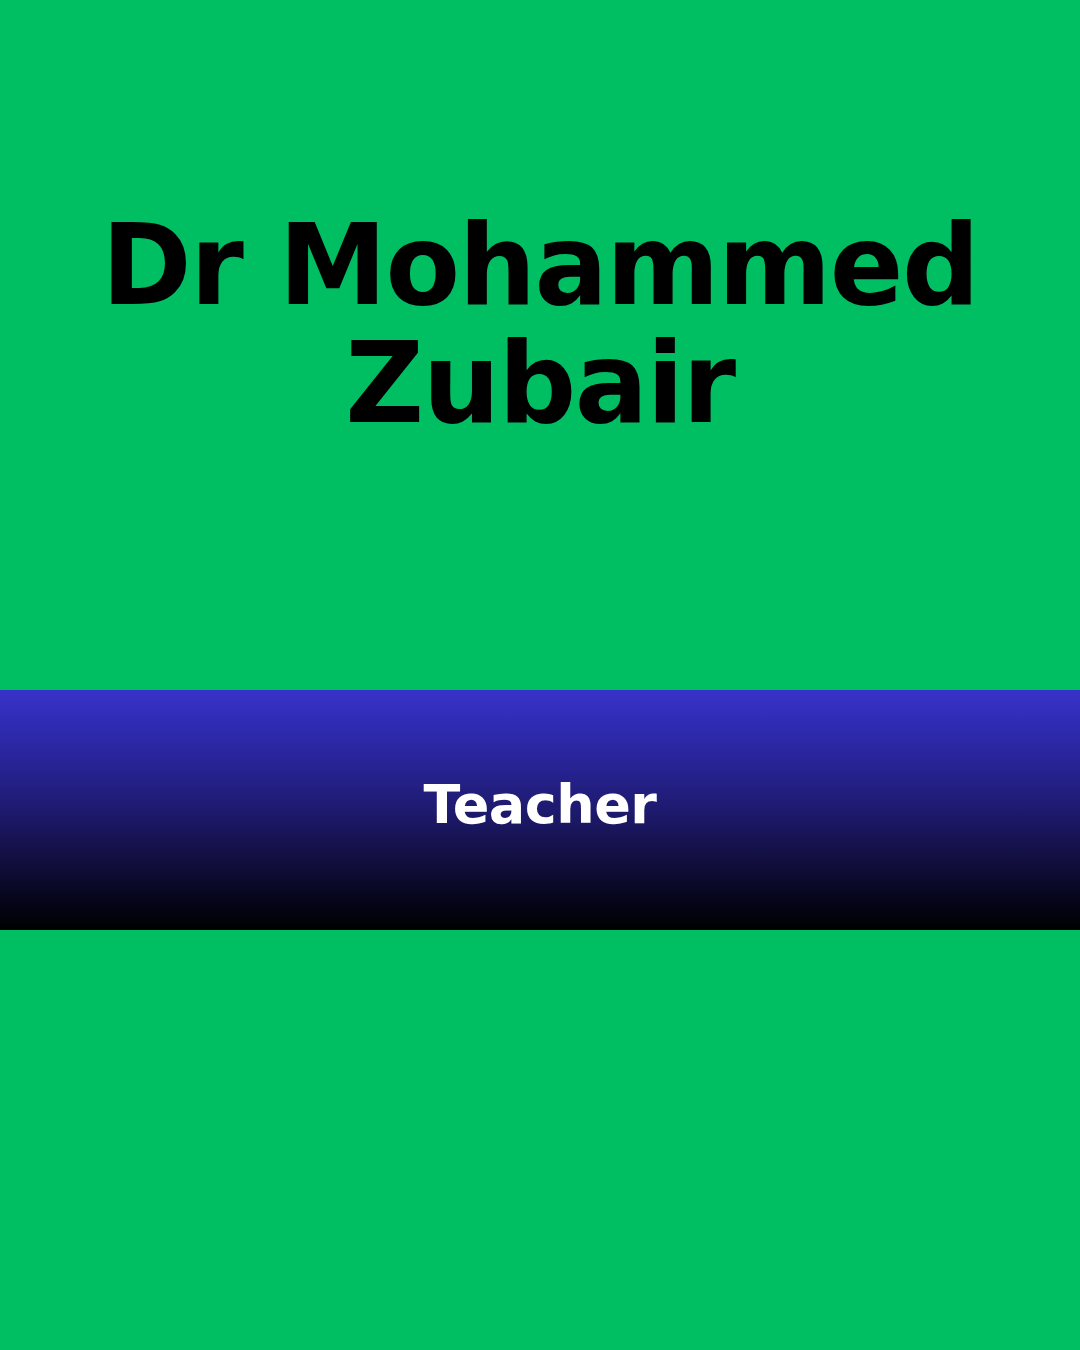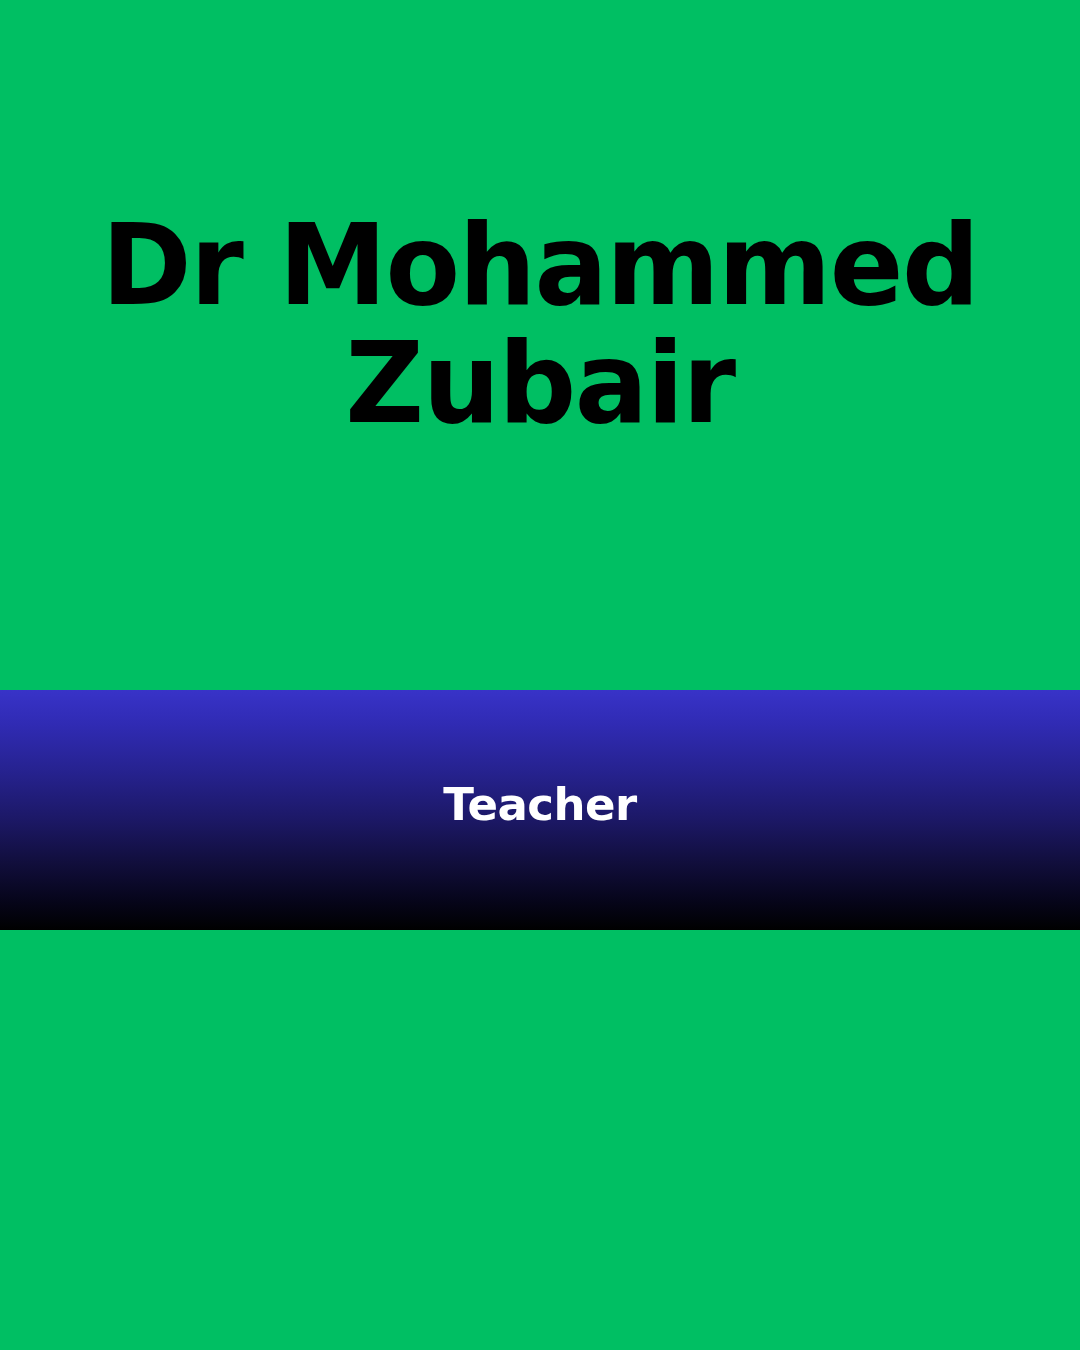--- a/index.html
+++ b/index.html
@@ -67,21 +67,21 @@
     justify-content: center;
   }
 
   .role-text {
     margin: 0;
     padding: 0;
     text-align: right;
     color: #ffffff;
     font-family: "DejaVu Sans", "Liberation Sans", sans-serif;
     font-weight: 700;
-    font-size: 45px;
+    font-size: 54px;
     line-height: 69px;
     letter-spacing: -0.5px;
     transform: translateY(-6px);
   }
 
   
   .lower-field {
     position: absolute;
     left: 0;
     top: 930px;

